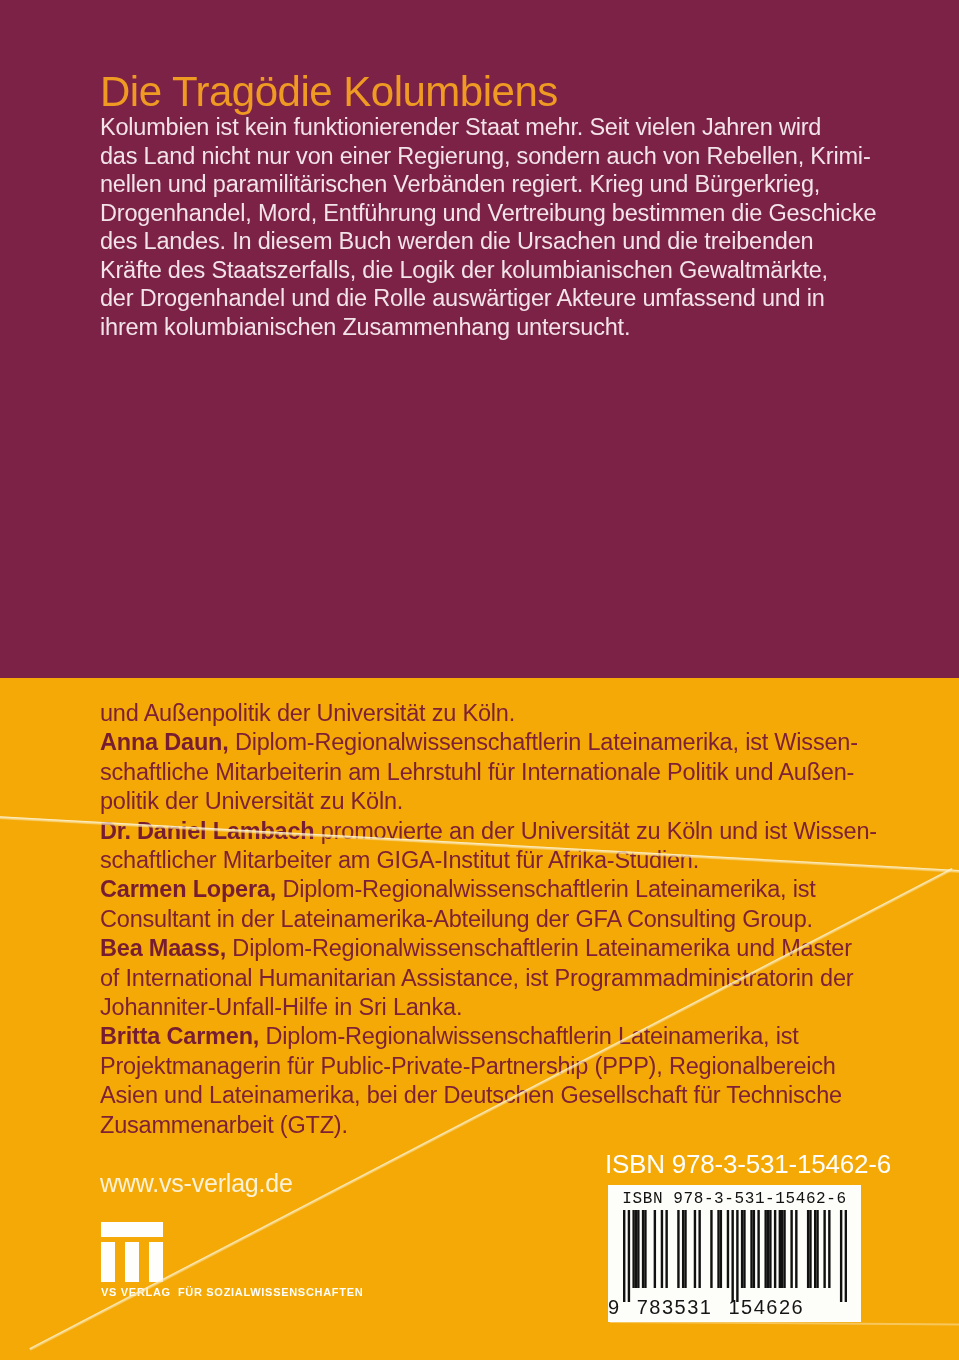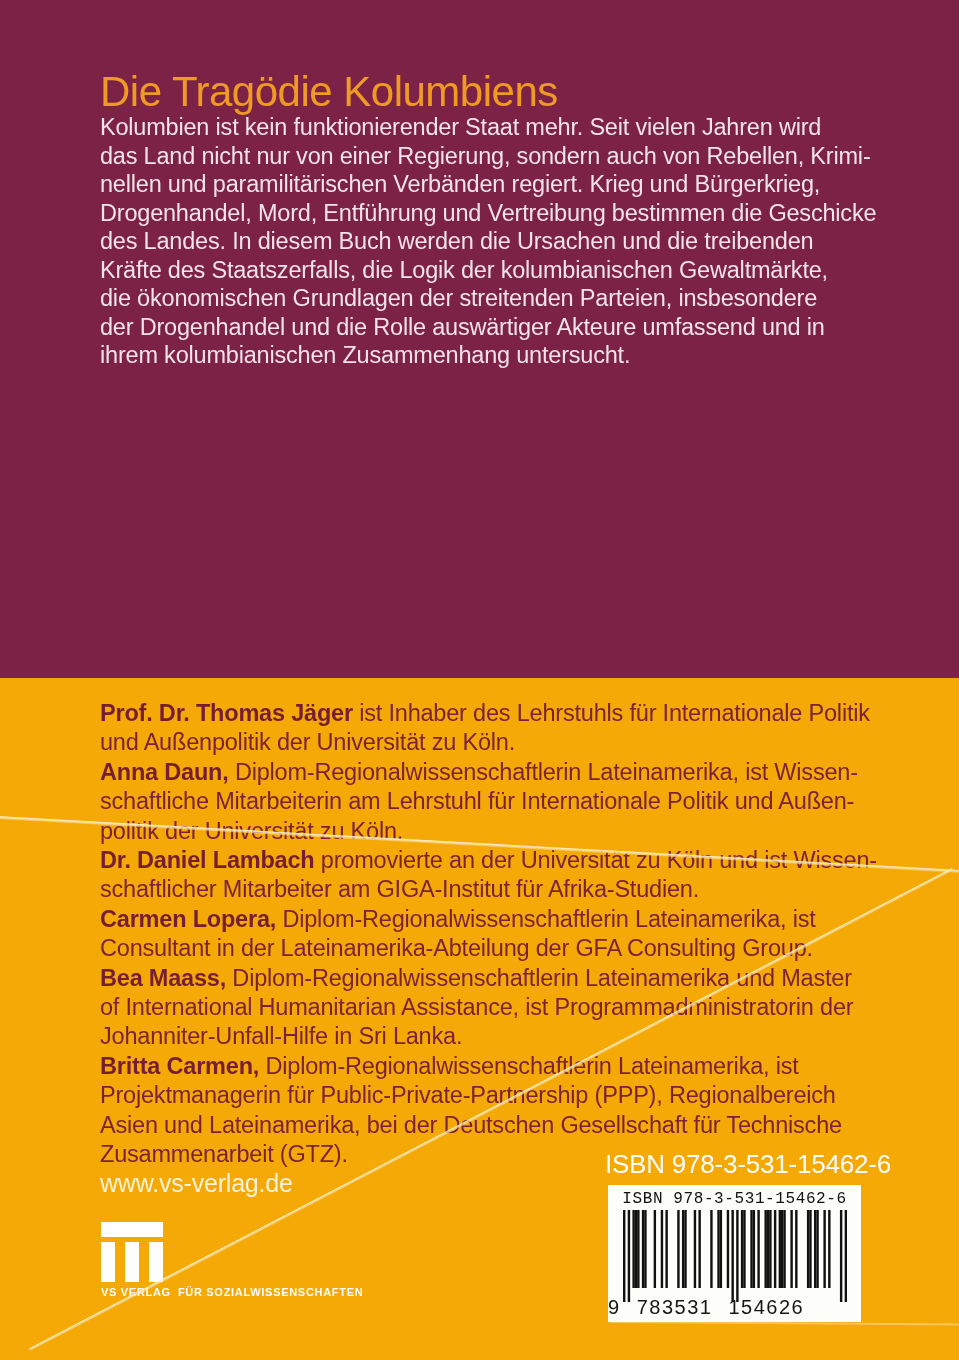--- a/index.html
+++ b/index.html
@@ -90,30 +90,28 @@
 
   <div class="section-top">
     <h1 class="book-title">Die Tragödie Kolumbiens</h1>
     <div class="synopsis">
       <div class="line">Kolumbien ist kein funktionierender Staat mehr. Seit vielen Jahren wird</div>
       <div class="line">das Land nicht nur von einer Regierung, sondern auch von Rebellen, Krimi-</div>
       <div class="line">nellen und paramilitärischen Verbänden regiert. Krieg und Bürgerkrieg,</div>
       <div class="line">Drogenhandel, Mord, Entführung und Vertreibung bestimmen die Geschicke</div>
       <div class="line">des Landes. In diesem Buch werden die Ursachen und die treibenden</div>
       <div class="line">Kräfte des Staatszerfalls, die Logik der kolumbianischen Gewaltmärkte,</div>
-      <div class="line">die ökonomischen Grundlagen der streitenden Parteien, insbesondere</div>
       <div class="line">der Drogenhandel und die Rolle auswärtiger Akteure umfassend und in</div>
       <div class="line">ihrem kolumbianischen Zusammenhang untersucht.</div>
     </div>
   </div>
 
   <div class="section-bottom"></div>
 
   <div class="bios">
-    <div class="bio-line"><strong>Prof. Dr. Thomas Jäger </strong><span>ist Inhaber des Lehrstuhls für Internationale Politik</span></div>
     <div class="bio-line"><strong></strong><span>und Außenpolitik der Universität zu Köln.</span></div>
     <div class="bio-line"><strong>Anna Daun, </strong><span>Diplom-Regionalwissenschaftlerin Lateinamerika, ist Wissen-</span></div>
     <div class="bio-line"><strong></strong><span>schaftliche Mitarbeiterin am Lehrstuhl für Internationale Politik und Außen-</span></div>
     <div class="bio-line"><strong></strong><span>politik der Universität zu Köln.</span></div>
     <div class="bio-line"><strong>Dr. Daniel Lambach </strong><span>promovierte an der Universität zu Köln und ist Wissen-</span></div>
     <div class="bio-line"><strong></strong><span>schaftlicher Mitarbeiter am GIGA-Institut für Afrika-Studien.</span></div>
     <div class="bio-line"><strong>Carmen Lopera, </strong><span>Diplom-Regionalwissenschaftlerin Lateinamerika, ist</span></div>
     <div class="bio-line"><strong></strong><span>Consultant in der Lateinamerika-Abteilung der GFA Consulting Group.</span></div>
     <div class="bio-line"><strong>Bea Maass, </strong><span>Diplom-Regionalwissenschaftlerin Lateinamerika und Master</span></div>
     <div class="bio-line"><strong></strong><span>of International Humanitarian Assistance, ist Programmadministratorin der</span></div>

